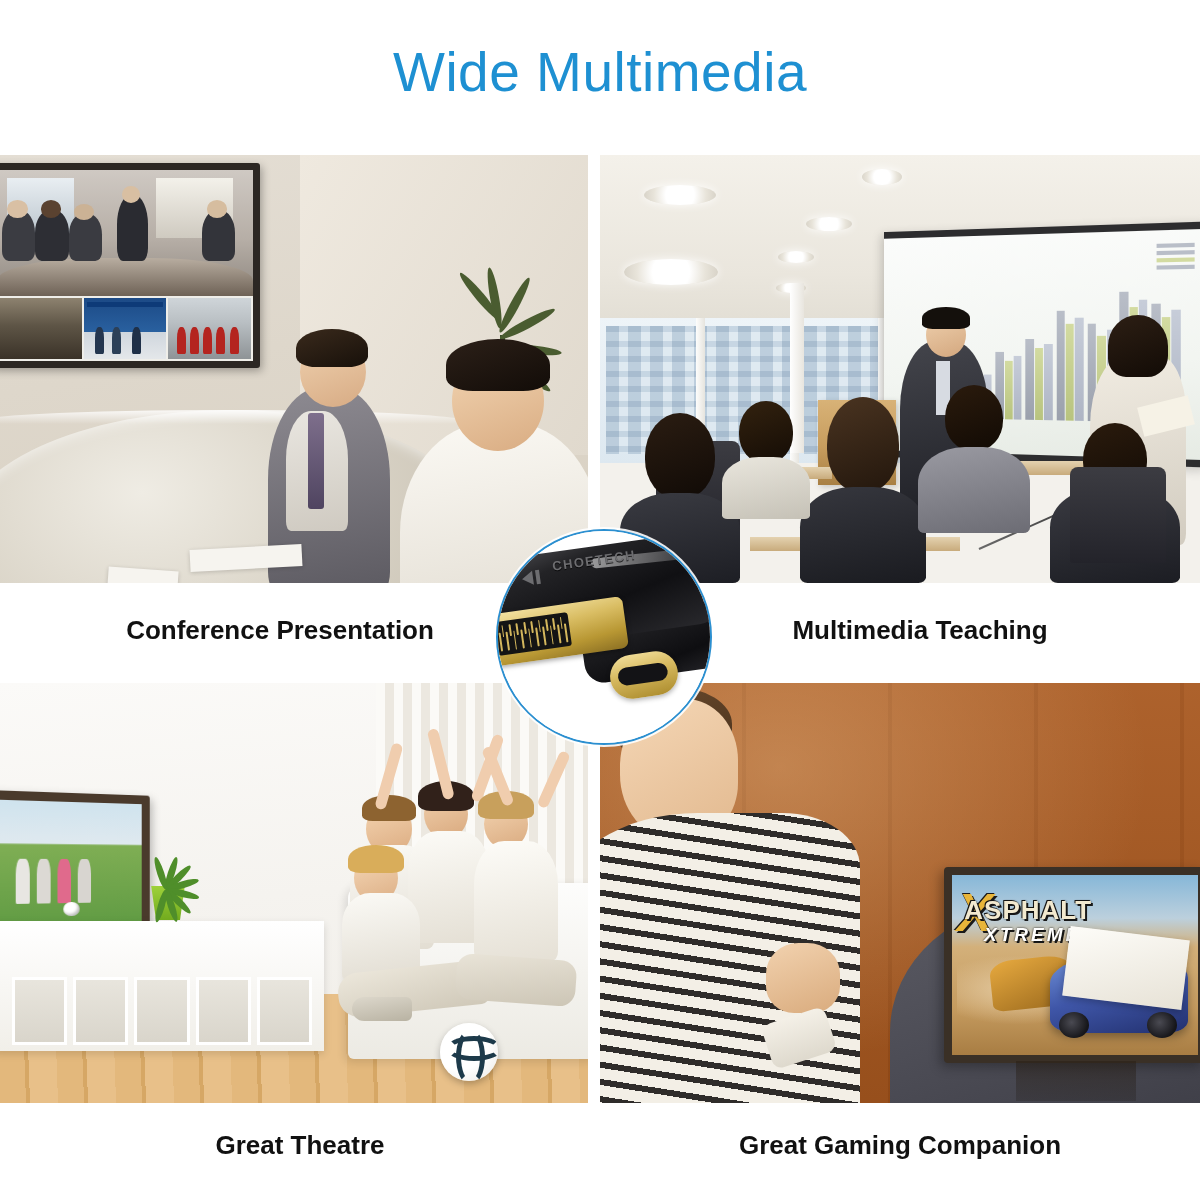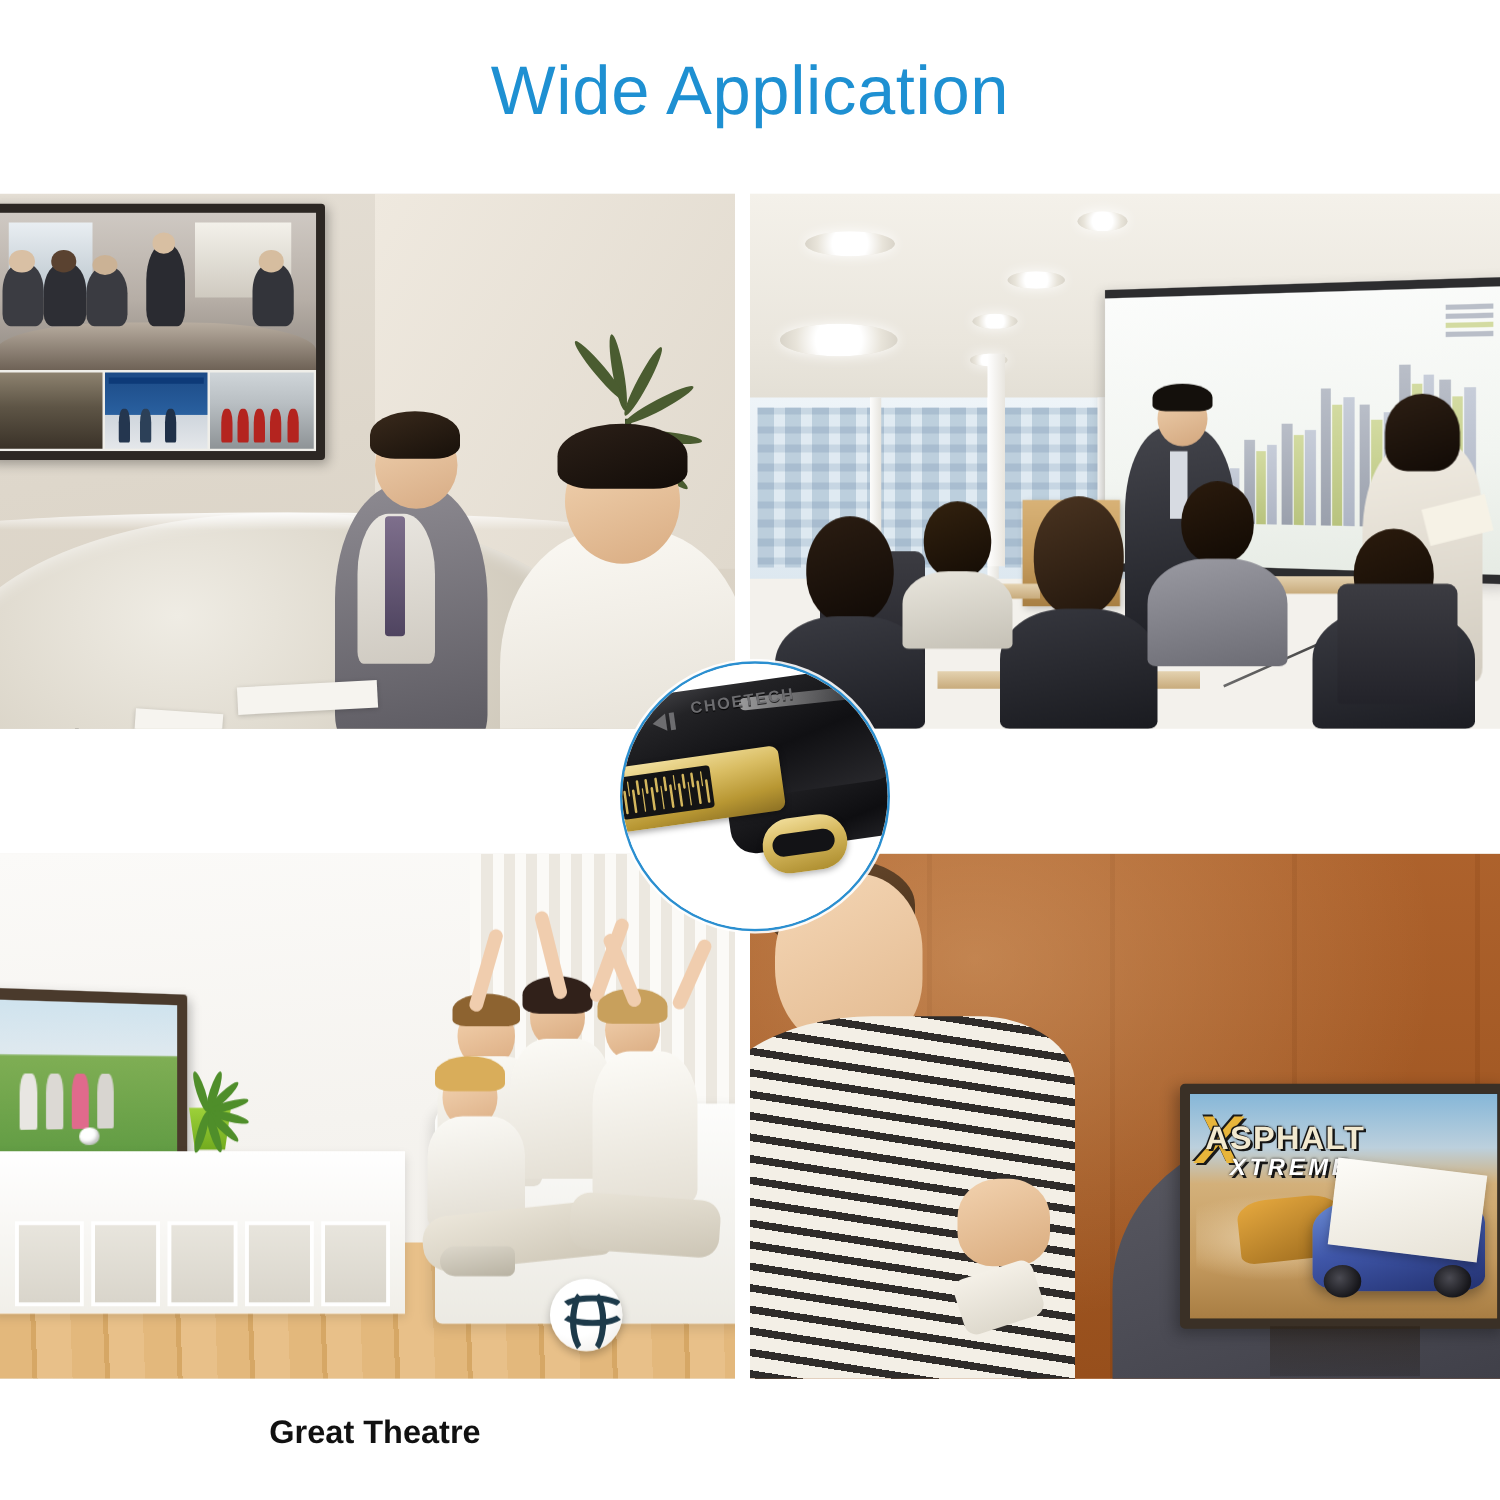--- a/index.html
+++ b/index.html
@@ -310,21 +310,21 @@
     box-shadow: 0 2px 5px rgba(0,0,0,.3);
   }
   .usbc-tip:after{ content:''; position:absolute; left:8px; top:12px;
     width:50px; height:18px; background:#131316; border-radius:9px; }
 </style>
 </head>
 <body>
 
 <div class="page">
 
-  <div class="title">Wide Application</div>
+  <div class="title">Wide Multimedia</div>
 
   <div class="photo tl">
     <div class="conf-wall"></div>
     <div class="conf-wall2"></div>
 
     <div class="plant">
       <i style="transform:rotate(0deg)"></i>
       <div class="frond" style="left:60px;bottom:118px;transform:rotate(-62deg)"></div>
       <div class="frond" style="left:60px;bottom:112px;transform:rotate(-28deg)"></div>
       <div class="frond" style="left:60px;bottom:104px;transform:rotate(6deg)"></div>
@@ -380,20 +380,21 @@
 
     <div class="suit" style="left:400px;top:268px;width:200px;height:250px;background:linear-gradient(170deg,#fbf9f4,#ddd7cb)"></div>
     <div class="skin" style="left:452px;top:196px;width:92px;height:100px;background:linear-gradient(160deg,#f3d6b4,#d9ac82)"></div>
     <div style="position:absolute;left:446px;top:184px;width:104px;height:52px;background:linear-gradient(160deg,#2c2018,#120c08);border-radius:50% 50% 26% 26%"></div>
 
     <div class="papers" style="left:108px;top:414px;width:70px;height:20px;transform:rotate(4deg)"></div>
     <div class="papers" style="left:190px;top:392px;width:112px;height:22px;transform:rotate(-3deg)"></div>
 
   </div>
 
+  <div class="caption cap-tl">Conference Presentation</div>
 
   <div class="photo tr" style="background:#f3f1ec">
     <div class="cls-ceil"></div>
     <div class="dlight" style="left:44px;top:30px;width:72px;height:20px"></div>
     <div class="dlight" style="left:262px;top:14px;width:40px;height:16px"></div>
     <div class="dlight" style="left:206px;top:62px;width:46px;height:14px"></div>
     <div class="dlight" style="left:178px;top:96px;width:36px;height:12px"></div>
     <div class="dlight" style="left:176px;top:128px;width:30px;height:10px"></div>
     <div class="dlight" style="left:24px;top:104px;width:94px;height:26px"></div>
     <div class="dlight" style="left:330px;top:98px;width:96px;height:26px"></div>
@@ -496,20 +497,21 @@
       <div class="h" style="top:0;width:58px;height:66px;background:linear-gradient(160deg,#2b1b0d,#110a04)"></div>
       <div class="b" style="height:86px;background:linear-gradient(170deg,#9a9aa2,#6c6c74)"></div>
     </div>
     <div class="aud" style="left:450px;bottom:0;width:130px;height:160px">
       <div class="h" style="top:0;width:64px;height:72px;background:linear-gradient(160deg,#2b1b0d,#120b05)"></div>
       <div class="b" style="height:96px;background:linear-gradient(170deg,#3a3b42,#1c1d23)"></div>
     </div>
     <div class="chairback" style="left:470px;top:312px;width:96px;height:96px"></div>
   </div>
 
+  <div class="caption cap-tr">Multimedia Teaching</div>
 
   <div class="photo bl">
     <div class="ht-wall"></div>
     <div class="curtain"></div>
     <div class="floor"></div>
 
     <div class="ht-tv">
       <div class="ht-pic">
         <div class="kid" style="left:12%;background:#e8e6e2"></div>
         <div class="kid" style="left:26%;background:#dcd9d4"></div>
@@ -604,20 +606,21 @@
         </div>
         <div class="gl-x">X</div>
         <div class="gl-asphalt">ASPHALT</div>
         <div class="gl-xtreme">XTREME</div>
       </div>
     </div>
     <div class="tv-stand"></div>
     <div class="mag"></div>
   </div>
 
+  <div class="caption cap-br">Great Gaming Companion</div>
 
   <div class="badge">
     <div class="badge-inner"></div>
     <div class="usbc-shell"></div>
     <div class="usbc-tip"></div>
     <div class="hdmi-shell"></div>
     <div class="hdmi-gold"></div>
     <div class="hdmi-pins">
       <span></span>
         <span></span>

